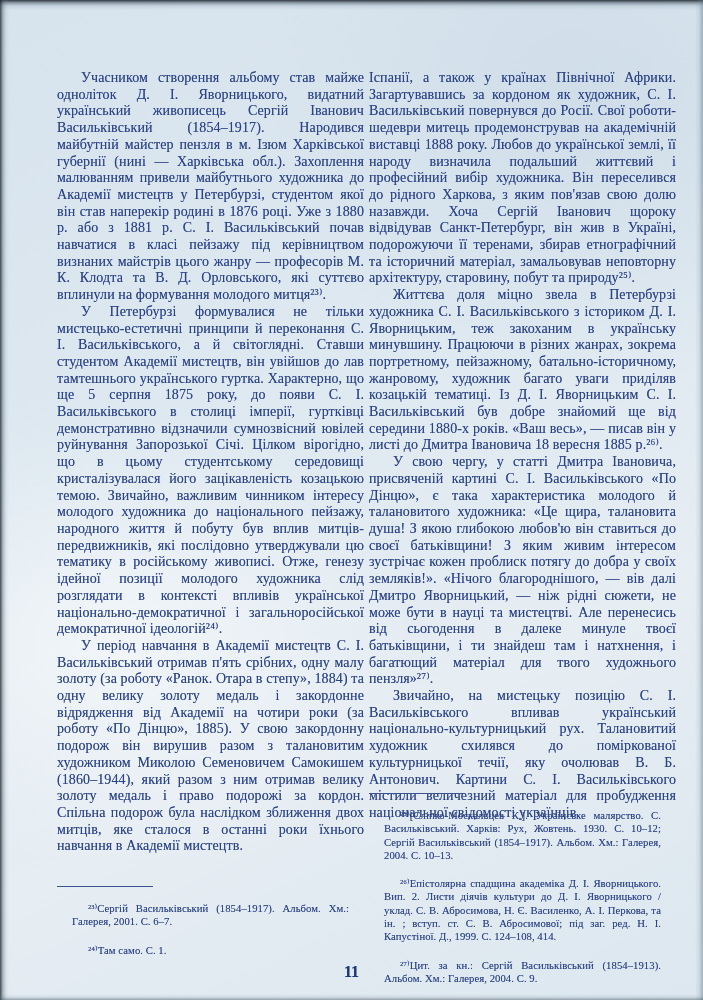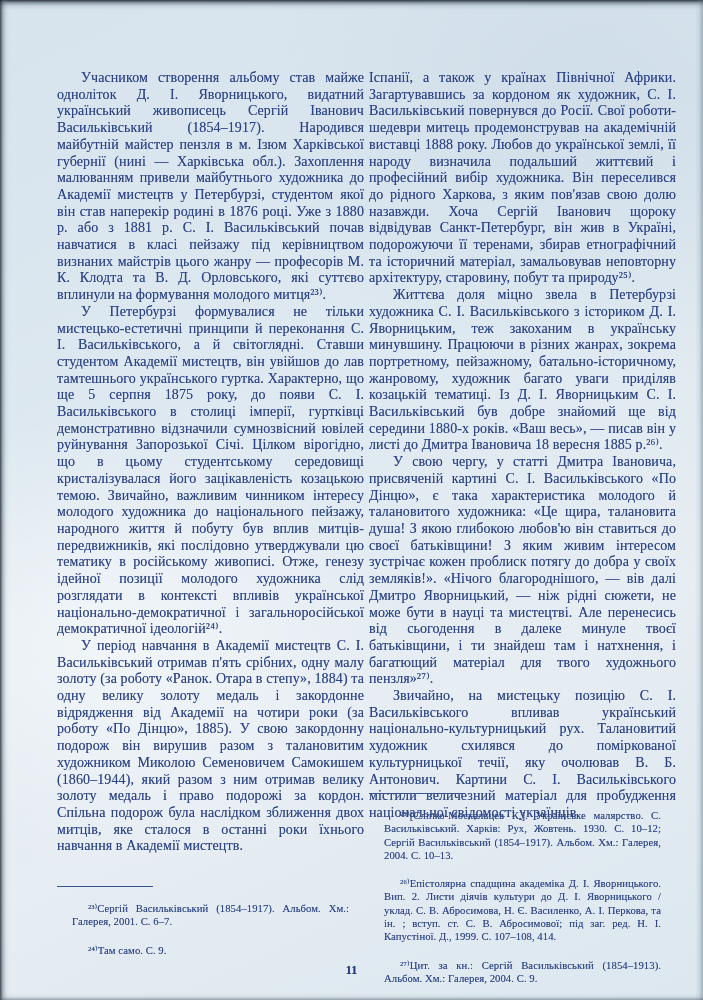--- a/index.html
+++ b/index.html
@@ -74,21 +74,21 @@
     border-top: 1.2px solid #3b5391;
     margin: 0 0 5px 0;
   }
   .footnotes p { margin: 15px; text-indent: 16px; }
 
   .page-number {
     position: absolute;
     left: 0; right: 0;
     top: 963px;
     text-align: center;
-    font-size: 12px;
+    font-size: 16px;
     font-weight: bold;
     color: #1e3877;
     text-shadow: 0 0 0.5px rgba(30,56,119,0.6);
   }
 </style>
 </head>
 <body>
 
 <div class="page">
 
@@ -107,28 +107,28 @@
       <p class="no-indent">Іспанії, а також у країнах Північної Африки. Загартувавшись за кордоном як художник, С. І. Васильківський повернувся до Росії. Свої роботи-шедеври митець продемонстрував на академічній виставці 1888 року. Любов до української землі, її народу визначила подальший життєвий і професійний вибір художника. Він переселився до рідного Харкова, з яким пов'язав свою долю назавжди. Хоча Сергій Іванович щороку відвідував Санкт-Петербург, він жив в Україні, подорожуючи її теренами, збирав етнографічний та історичний матеріал, замальовував неповторну архітектуру, старовину, побут та природу²⁵⁾.</p>
       <p>Життєва доля міцно звела в Петербурзі художника С. І. Васильківського з істориком Д. І. Яворницьким, теж закоханим в українську минувшину. Працюючи в різних жанрах, зокрема портретному, пейзажному, батально-історичному, жанровому, художник багато уваги приділяв козацькій тематиці. Із Д. І. Яворницьким С. І. Васильківський був добре знайомий ще від середини 1880-х років. «Ваш весь», — писав він у листі до Дмитра Івановича 18 вересня 1885 р.²⁶⁾.</p>
       <p>У свою чергу, у статті Дмитра Івановича, присвяченій картині С. І. Васильківського «По Дінцю», є така характеристика молодого й талановитого художника: «Це щира, талановита душа! З якою глибокою любов'ю він ставиться до своєї батьківщини! З яким живим інтересом зустрічає кожен проблиск потягу до добра у своїх земляків!». «Нічого благороднішого, — вів далі Дмитро Яворницький, — ніж рідні сюжети, не може бути в науці та мистецтві. Але перенесись від сьогодення в далеке минуле твоєї батьківщини, і ти знайдеш там і натхнення, і багатющий матеріал для твого художнього пензля»²⁷⁾.</p>
       <p>Звичайно, на мистецьку позицію С. І. Васильківського впливав український національно-культурницький рух. Талановитий художник схилявся до поміркованої культурницької течії, яку очолював В. Б. Антонович. Картини С. І. Васильківського містили величезний матеріал для пробудження національної свідомості українців.</p>
     </div>
 
   <div class="footnotes footnotes-left">
     <div class="fn-rule"></div>
     <div>
         <p>²³⁾Сергій Васильківський (1854–1917). Альбом. Хм.: Галерея, 2001. С. 6–7.</p>
-        <p>²⁴⁾Там само. С. 9.</p>
+        <p>²⁴⁾Там само. С. 1.</p>
       </div>
   </div>
 
   <div class="footnotes footnotes-right">
     <div class="fn-rule"></div>
     <div>
         <p>²⁵⁾[Сліпко-Москальцев К.]. Українське малярство. С. Васильківський. Харків: Рух, Жовтень. 1930. С. 10–12; Сергій Васильківський (1854–1917). Альбом. Хм.: Галерея, 2004. С. 10–13.</p>
-        <p>²⁶⁾Епістолярна спадщина академіка Д. І. Яворницького. Вип. 2. Листи діячів культури до Д. І. Яворницького / уклад. С. В. Абросимова, Н. Є. Василенко, А. І. Перкова, та ін. ; вступ. ст. С. В. Абросимової; під заг. ред. Н. І. Капустіної. Д., 1999. С. 107–108, 414.</p>
+        <p>²⁶⁾Епістолярна спадщина академіка Д. І. Яворницького. Вип. 2. Листи діячів культури до Д. І. Яворницького / уклад. С. В. Абросимова, Н. Є. Василенко, А. І. Перкова, та ін. ; вступ. ст. С. В. Абросимової; під заг. ред. Н. І. Капустіної. Д., 1999. С. 124–108, 414.</p>
         <p>²⁷⁾Цит. за кн.: Сергій Васильківський (1854–1913). Альбом. Хм.: Галерея, 2004. С. 9.</p>
       </div>
   </div>
 
   <div class="page-number">11</div>
 
 </div>
 
 </body></html>

